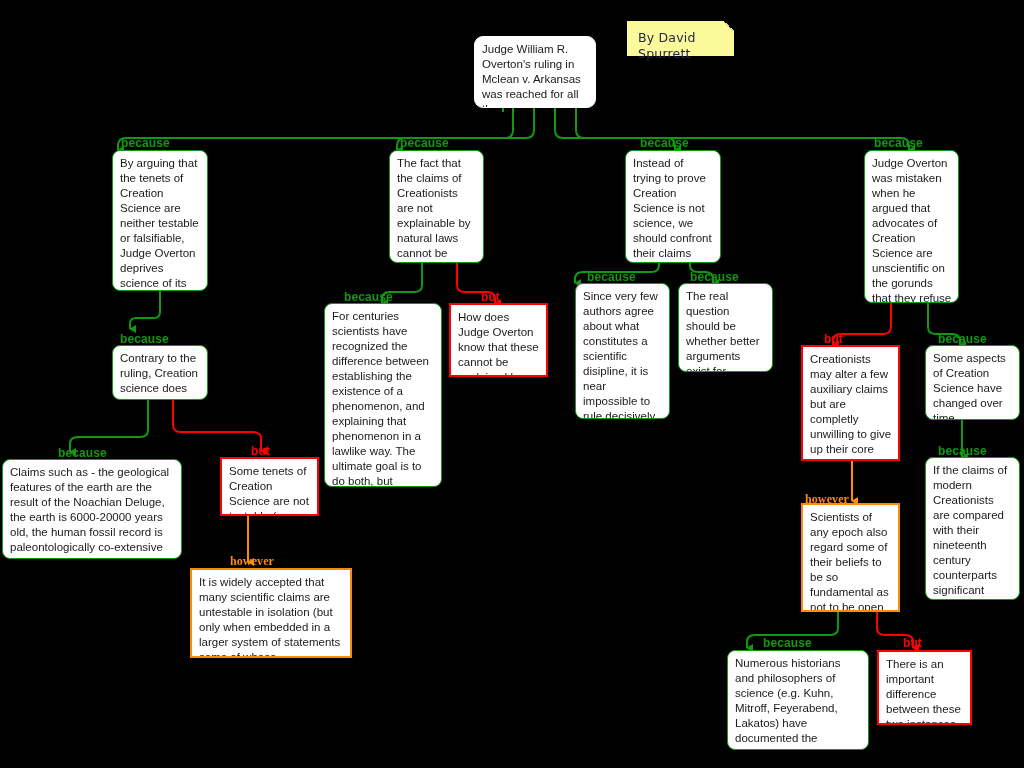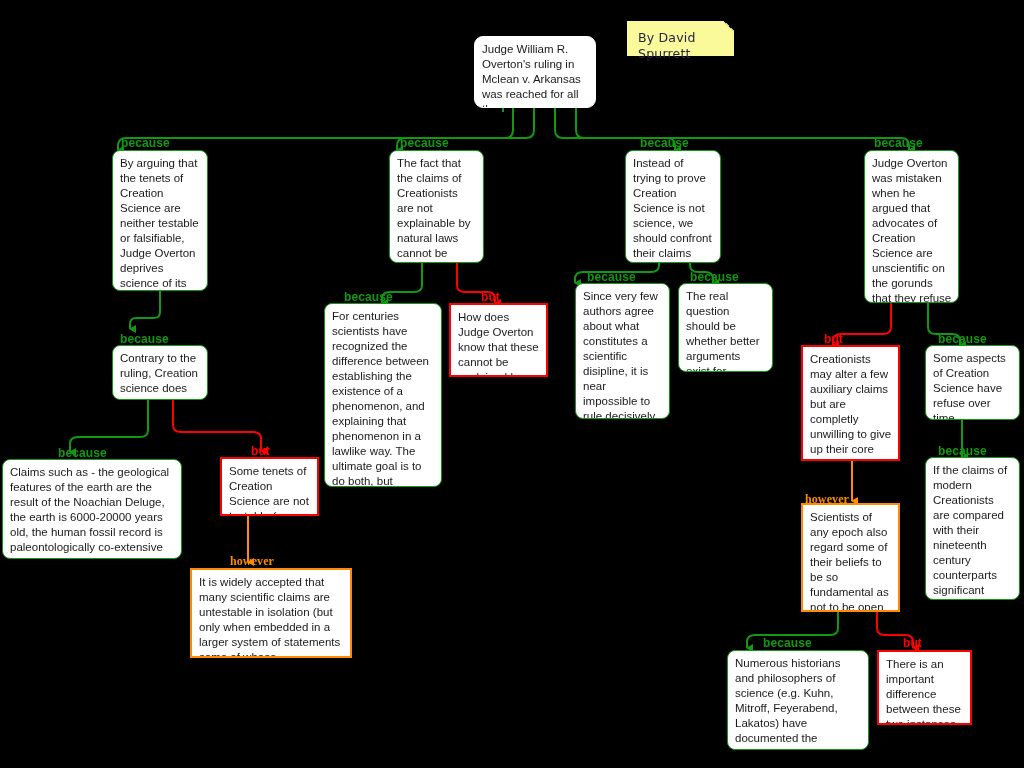--- a/index.html
+++ b/index.html
@@ -227,21 +227,21 @@
     <span>Numerous historians and philosophers of science (e.g. Kuhn, Mitroff, Feyerabend, Lakatos) have documented the existence of dogmatism about core commitments in scientific research</span>
   </div>
 
   <div class="edge-label objection" style="left:903px; top:636px;">but</div>
   <div class="node objection" style="left:877px; top:650px; width:95px; height:75px;">
     <span>There is an important difference between these two instances of dogmatism.</span>
   </div>
 
   <div class="edge-label support" style="left:938px; top:332px;">because</div>
   <div class="node support" style="left:925px; top:345px; width:95px; height:75px;">
-    <span>Some aspects of Creation Science have refuse over time.</span>
+    <span>Some aspects of Creation Science have changed over time.</span>
   </div>
 
   <div class="edge-label support" style="left:938px; top:444px;">because</div>
   <div class="node support" style="left:925px; top:457px; width:95px; height:143px;">
     <span>If the claims of modern Creationists are compared with their nineteenth century counterparts significant changes in orientation and assertion are evident.</span>
   </div>
 
 </div>
 
 </body></html>

